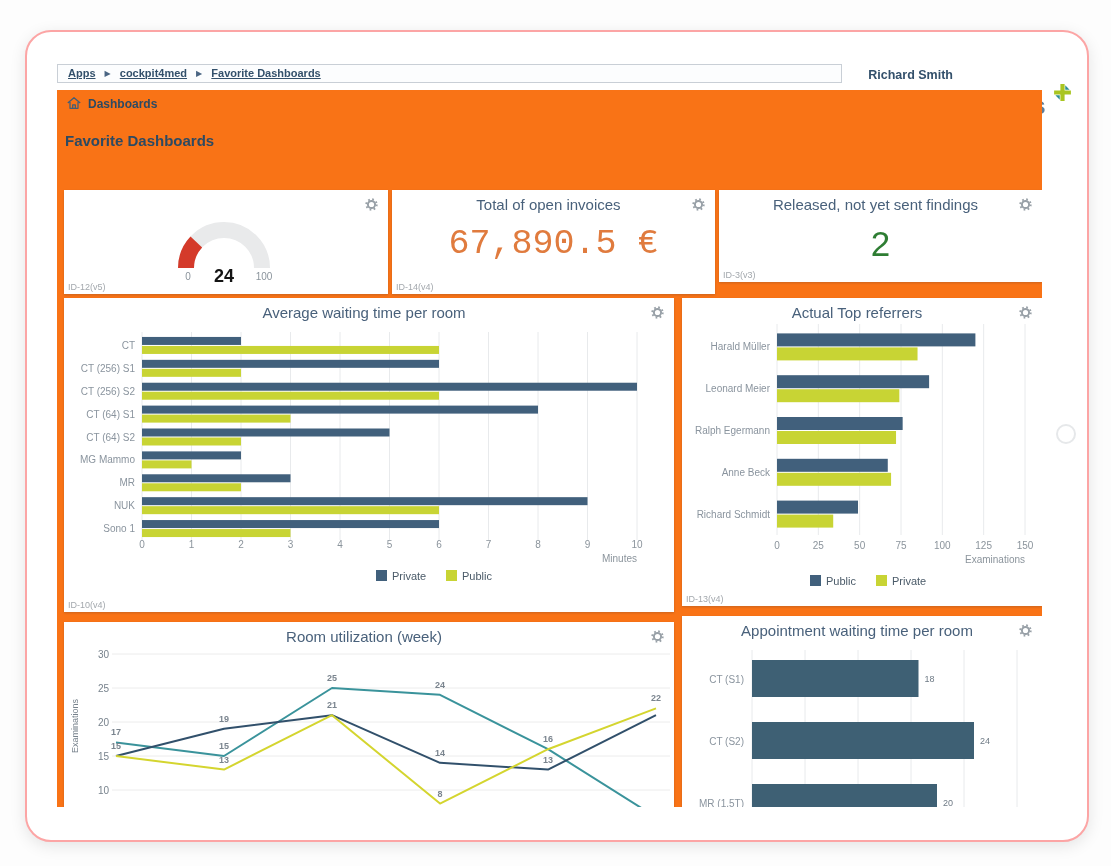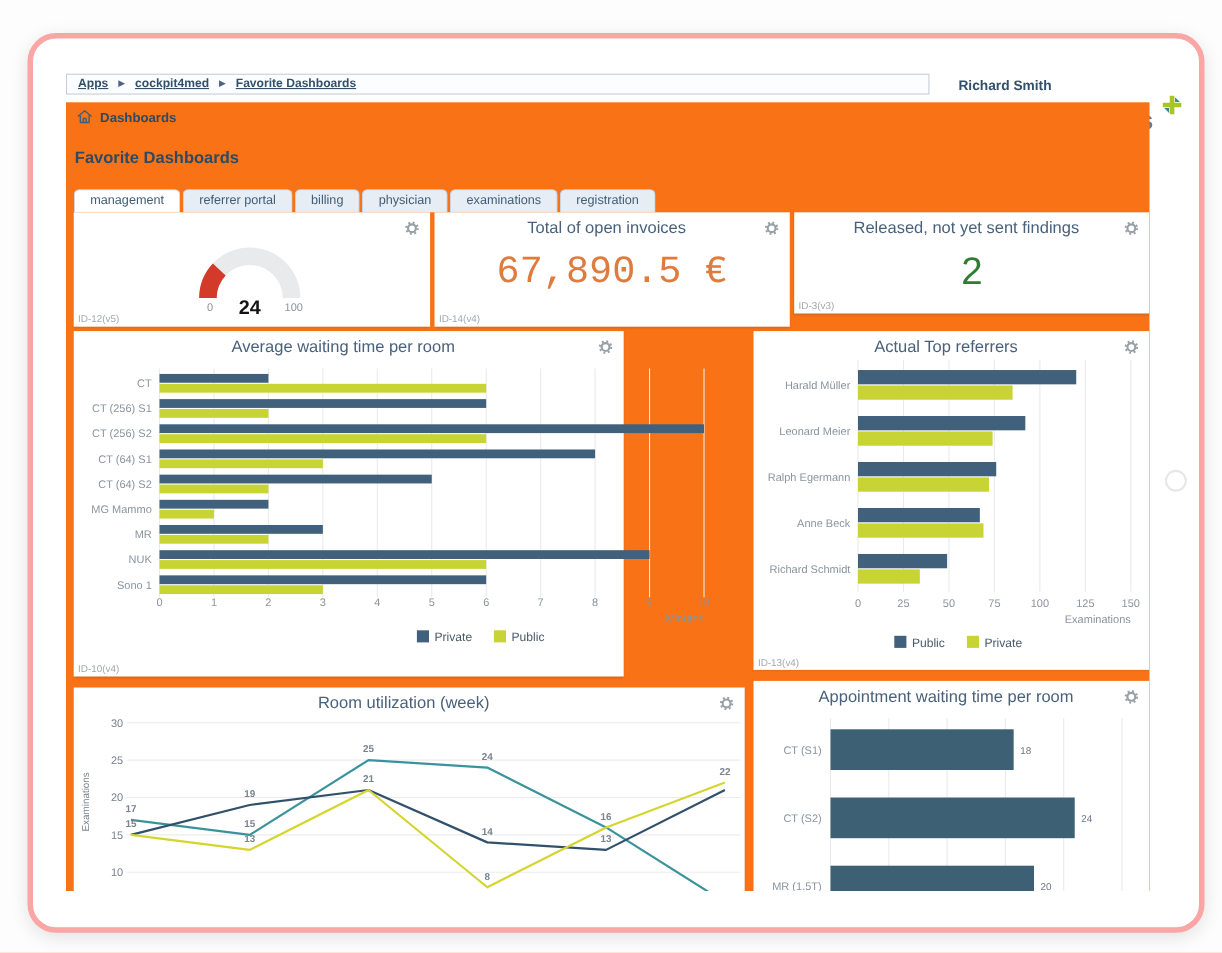--- a/index.html
+++ b/index.html
@@ -1,18 +1,18 @@
 <!DOCTYPE html>
 <html><head>
 <meta charset="utf-8">
 <style>
   html,body{margin:0;padding:0;background:#fdfdfd;width:1111px;height:866px;
     font-family:"Liberation Sans",sans-serif;-webkit-font-smoothing:antialiased;}
   .card{position:absolute;left:25px;top:30px;width:1060px;height:808px;background:#fff;
-    border:5px solid #fca5a5;border-radius:26px;box-shadow:0 4px 16px rgba(0,0,0,.10);overflow:hidden;}
+    border:2px solid #fca5a5;border-radius:26px;box-shadow:0 4px 16px rgba(0,0,0,.10);overflow:hidden;}
   
   .crumbbox{position:absolute;left:30px;top:32px;width:785px;height:19px;background:#fcfdfe;
     border:1px solid #c9cfd6;box-sizing:border-box;line-height:17px;font-size:11px;padding-left:8px;white-space:nowrap;}
   .crumbbox a{color:#33506b;font-weight:700;text-decoration:underline;cursor:pointer;margin:0 2px;}
   .crumb-sep{font-size:8px;color:#4a6583;margin:0 4px;position:relative;top:-1px;}
   .user{position:absolute;top:36px;right:134px;font-weight:700;font-size:12.5px;color:#33506b;}
   .brand{position:absolute;top:32px;right:14px;display:flex;align-items:center;}
   .brand-word{font-size:23px;font-weight:700;color:#5e7d98;letter-spacing:.5px;margin-top:29px;}
   .brand svg{margin-left:6px;}
   
@@ -28,21 +28,21 @@
   
   .wid{position:absolute;background:#fff;box-shadow:0 1px 2px rgba(40,55,70,.22);}
   .wtitle{position:absolute;top:6px;left:18px;right:28px;text-align:center;font-size:15px;color:#49617b;
     white-space:nowrap;overflow:hidden;}
   .gear{position:absolute;top:8px;right:10px;width:13px;height:13px;cursor:pointer;}
   .wid-id{position:absolute;left:4px;bottom:2px;font-size:9px;color:#a3a8ad;}
   .kpi-val{position:absolute;top:34px;left:0;width:100%;text-align:center;font-size:35px;}
   #k1{left:7px;top:100px;width:324px;height:104px;}
   #k2{left:335px;top:100px;width:323px;height:104px;}
   #k3{left:662px;top:100px;width:323px;height:92px;}
-  #c1{left:7px;top:208px;width:500px;height:314px;}
+  #c1{left:7px;top:208px;width:610px;height:314px;}
   #c2{left:625px;top:208px;width:360px;height:308px;}
   #c3{left:7px;top:532px;width:610px;height:230px;}
   #c4{left:625px;top:526px;width:360px;height:230px;}
   .wid svg.chart{position:absolute;left:0;top:0;}
   svg text{font-family:"Liberation Sans",sans-serif;}
   .scroll-dot{position:absolute;left:1029px;top:392px;width:16px;height:16px;border:2px solid #e6e8ea;
     border-radius:50%;background:transparent;cursor:pointer;}
 </style>
 </head>
 <body>
@@ -72,28 +72,20 @@
 
     <div class="dash-header">
       <svg width="16" height="16" viewBox="0 0 18 18">
         <path d="M2 9 L9 3 L16 9 M4.5 7.8 V15 H13.5 V7.8 M7.5 15 V11 h3 v4" fill="none" stroke="#3f5d78" stroke-width="1.4" stroke-linejoin="round"></path>
       </svg>
       <span>Dashboards</span>
     </div>
 
     <div class="h1">Favorite Dashboards</div>
 
-    <div class="tabs">
-        <div class="tab active">management</div>
-        <div class="tab">referrer portal</div>
-        <div class="tab">billing</div>
-        <div class="tab">physician</div>
-        <div class="tab">examinations</div>
-        <div class="tab">registration</div>
-      </div>
 
     <div class="wid" id="k1">
       <svg class="gear" viewBox="0 0 20 20">
         <circle cx="10" cy="10" r="5.5" fill="none" stroke="#98a0a7" stroke-width="3"></circle>
         <circle cx="10" cy="10" r="8" fill="none" stroke="#98a0a7" stroke-width="3" stroke-dasharray="2.6 3.7"></circle>
         <circle cx="10" cy="10" r="2.2" fill="#fff"></circle>
       </svg>
       <svg class="chart" width="324" height="104">
           <path d="M 122 78 A 38 38 0 0 1 198 78" fill="none" stroke="#e9eaeb" stroke-width="16"></path>
           <path d="M 122 78 A 38 38 0 0 1 198 78" fill="none" stroke="#d43a2a" stroke-width="16" stroke-dasharray="28.65132500073891 119.38052083641213"></path>

